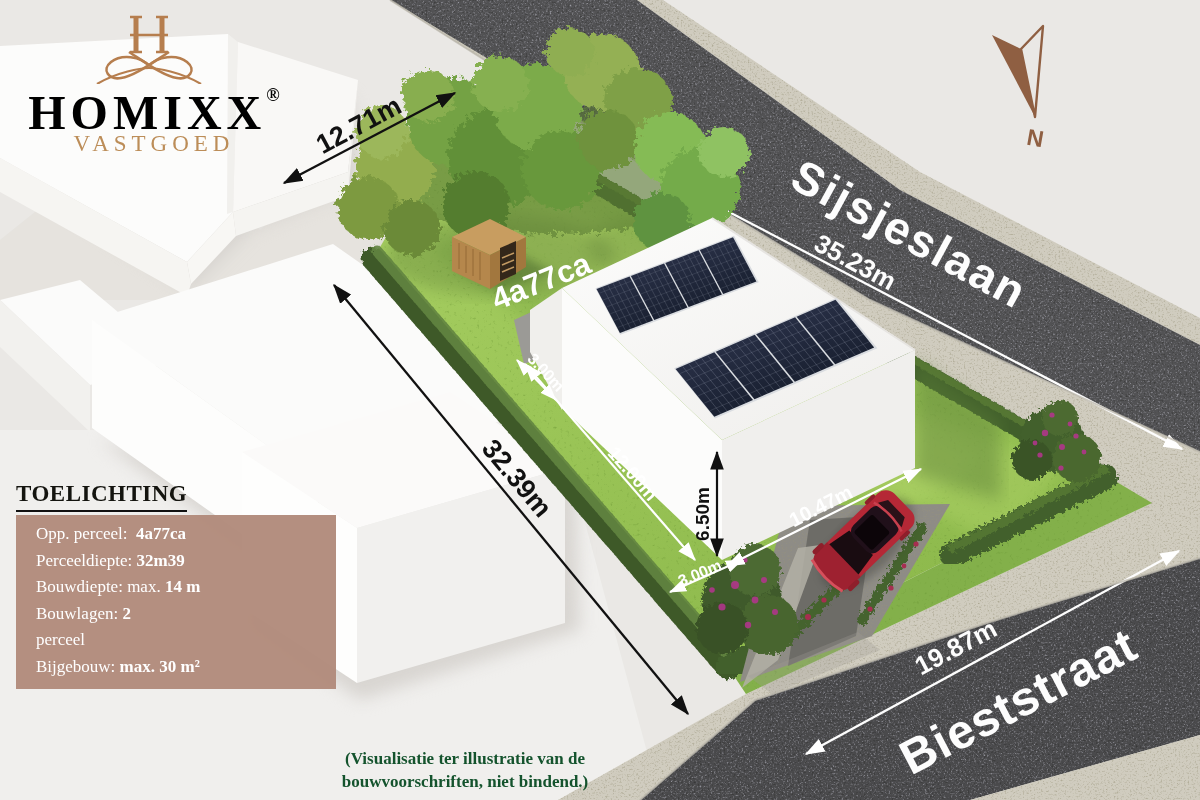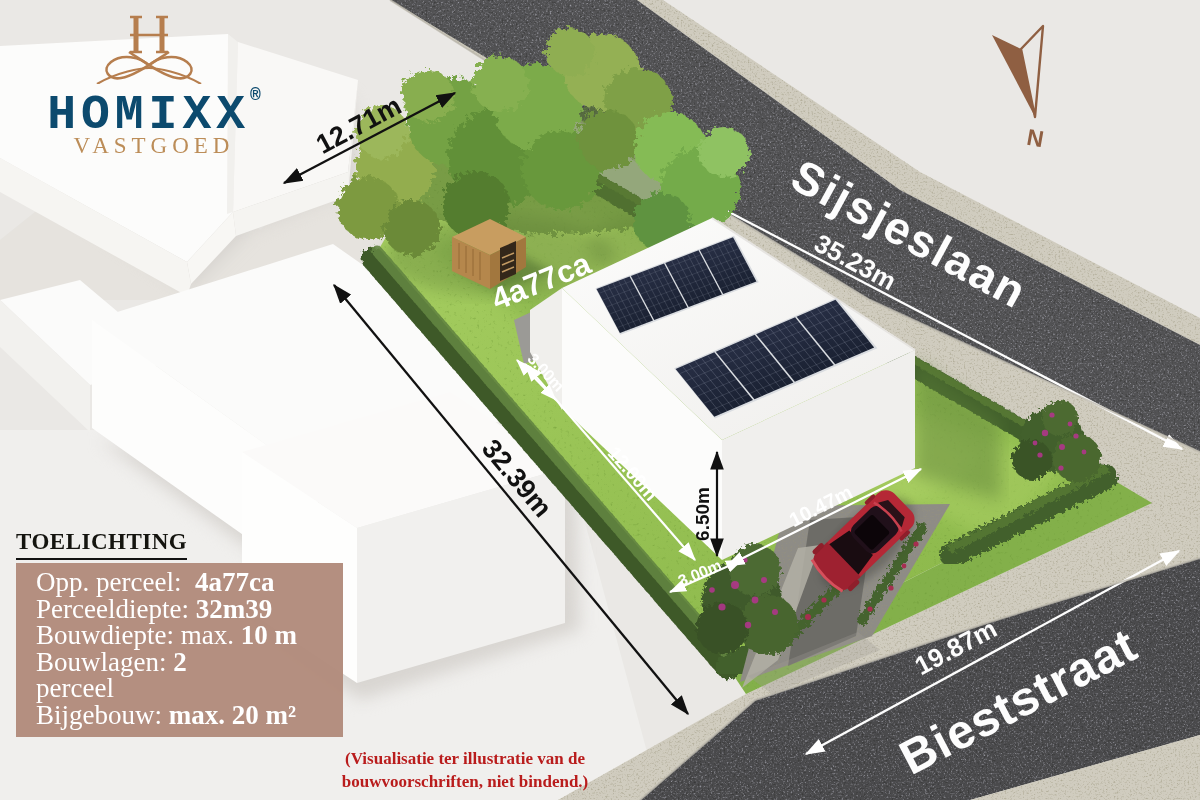--- a/index.html
+++ b/index.html
@@ -1,24 +1,24 @@
 <!DOCTYPE html>
 <html><head>
 <meta charset="utf-8">
 <style>
   html,body{margin:0;padding:0;}
   #stage{position:relative;width:1200px;height:800px;overflow:hidden;background:#eae8e5;font-family:"Liberation Sans",sans-serif;}
   #scene{position:absolute;left:0;top:0;}
   .logo{position:absolute;left:18px;top:8px;width:272px;text-align:center;}
-  .logo .homixx{font-family:Liberation Mono, monospace;font-weight:bold;color:#0c4a6e;font-size:48px;letter-spacing:5px;line-height:0.84;margin:0;}
+  .logo .homixx{font-family:Liberation Serif, serif;font-weight:bold;color:#000000;font-size:48px;letter-spacing:5px;line-height:0.84;margin:0;}
   .logo .vast{font-family:"Liberation Serif",serif;color:#bc8d58;font-size:23px;letter-spacing:5px;margin-top:-2px;}
-  .toel{position:absolute;left:16px;top:481px;width:318px;font-family:"Liberation Serif",serif;margin-top:48px;}
+  .toel{position:absolute;left:16px;top:481px;width:318px;font-family:"Liberation Serif",serif;}
   .toel h2{font-size:23px;color:#14140f;margin:0 0 3px 0;letter-spacing:0.5px;border-bottom:2.5px solid #111;display:inline-block;padding-bottom:3px;font-weight:bold;}
-  .toelbox{background:rgba(177,138,123,0.96);color:#fff;font-size:27px;line-height:26.6px;padding:6px 7px 8px 20px;width:300px;}
-  .disc{position:absolute;left:340px;top:747px;width:250px;font-family:"Liberation Serif",serif;font-weight:bold;color:#b91c1c;font-size:17px;line-height:23px;text-align:center;}
+  .toelbox{background:rgba(177,138,123,0.96);color:#fff;font-size:17px;line-height:26.6px;padding:6px 0 8px 20px;width:300px;}
+  .disc{position:absolute;left:340px;top:747px;width:250px;font-family:"Liberation Serif",serif;font-weight:bold;color:#14532d;font-size:17px;line-height:23px;text-align:center;}
 </style>
 </head>
 <body>
 <div id="stage">
 <svg id="scene" width="1200" height="800" viewBox="0 0 1200 800">
 <defs>
   <filter id="fAsp" color-interpolation-filters="sRGB" x="0%" y="0%" width="100%" height="100%">
     <feTurbulence type="fractalNoise" baseFrequency="0.55" numOctaves="3" seed="7" stitchTiles="stitch"></feTurbulence>
     <feColorMatrix type="matrix" values="0 0 0 0 0.72  0 0 0 0 0.72  0 0 0 0 0.76  2.2 0 0 0 -1.18"></feColorMatrix>
     <feComposite operator="in" in2="SourceAlpha"></feComposite>
@@ -402,21 +402,21 @@
   </svg>
   <div class="homixx">HOMIXX<span style="font-size:18px;vertical-align:28px;letter-spacing:0">®</span></div>
   <div class="vast">VASTGOED</div>
 </div>
 
 <div class="toel">
   <h2>TOELICHTING</h2>
   <div class="toelbox">
     <div>Opp. perceel:&nbsp; <b>4a77ca</b></div>
     <div>Perceeldiepte: <b>32m39</b></div>
-    <div>Bouwdiepte: max. <b>10 m</b></div>
+    <div>Bouwdiepte: max. <b>14 m</b></div>
     <div>Bouwlagen: <b>2</b></div>
     <div>perceel</div>
-    <div>Bijgebouw: <b>max. 20 m²</b></div>
+    <div>Bijgebouw: <b>max. 30 m²</b></div>
   </div>
 </div>
 
 <div class="disc">(Visualisatie ter illustratie van de bouwvoorschriften, niet bindend.)</div>
 </div>
 
 </body></html>

